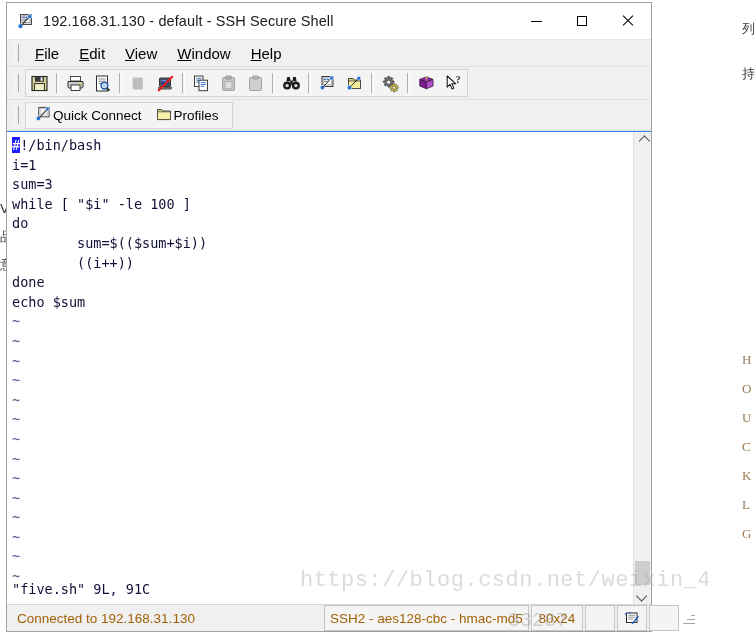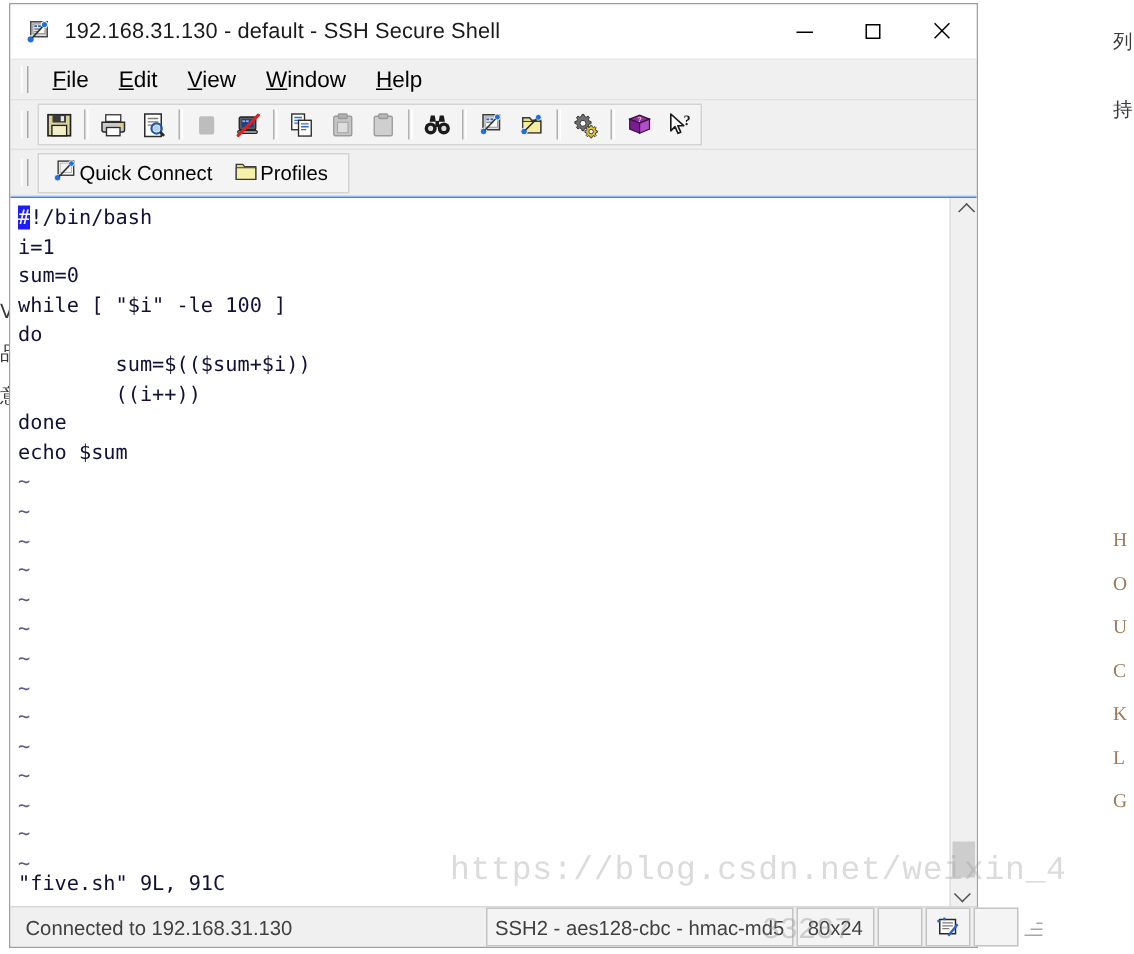--- a/index.html
+++ b/index.html
@@ -295,21 +295,21 @@
     border-top: 1px solid #d8d8d8;
     padding: 0 2px;
     gap: 2px;
   }
   .sb-cell {
     height: 20px;
     display: flex;
     align-items: center;
     box-sizing: border-box;
     font-size: 13.5px;
-    color: #404040;
+    color: #a16207;
     font-family: "Liberation Sans", sans-serif;
     white-space: nowrap;
   }
   .sb-cell.sunken {
     border: 1px solid #c4c4c4;
     background: #f4f4f4;
     padding: 12px 5px;
   }
   .sb-conn { flex: 0 0 313px; padding-left: 8px; }
   .sb-cipher { flex: 0 0 192px; }
@@ -605,21 +605,21 @@
           </span>
           <span>Profiles</span>
         </span>
       </span>
     </div>
 
     <div class="term-wrap">
       <div class="term" id="terminal">
           <div class="tline"><span class="cursor-blk">#</span>!/bin/bash</div>
           <div class="tline">i=1</div>
-          <div class="tline">sum=0</div>
+          <div class="tline">sum=3</div>
           <div class="tline">while [ "$i" -le 100 ]</div>
           <div class="tline">do</div>
           <div class="tline">        sum=$(($sum+$i))</div>
           <div class="tline">        ((i++))</div>
           <div class="tline">done</div>
           <div class="tline">echo $sum</div>
           <div class="tline tilde">~</div>
           <div class="tline tilde">~</div>
           <div class="tline tilde">~</div>
           <div class="tline tilde">~</div>

